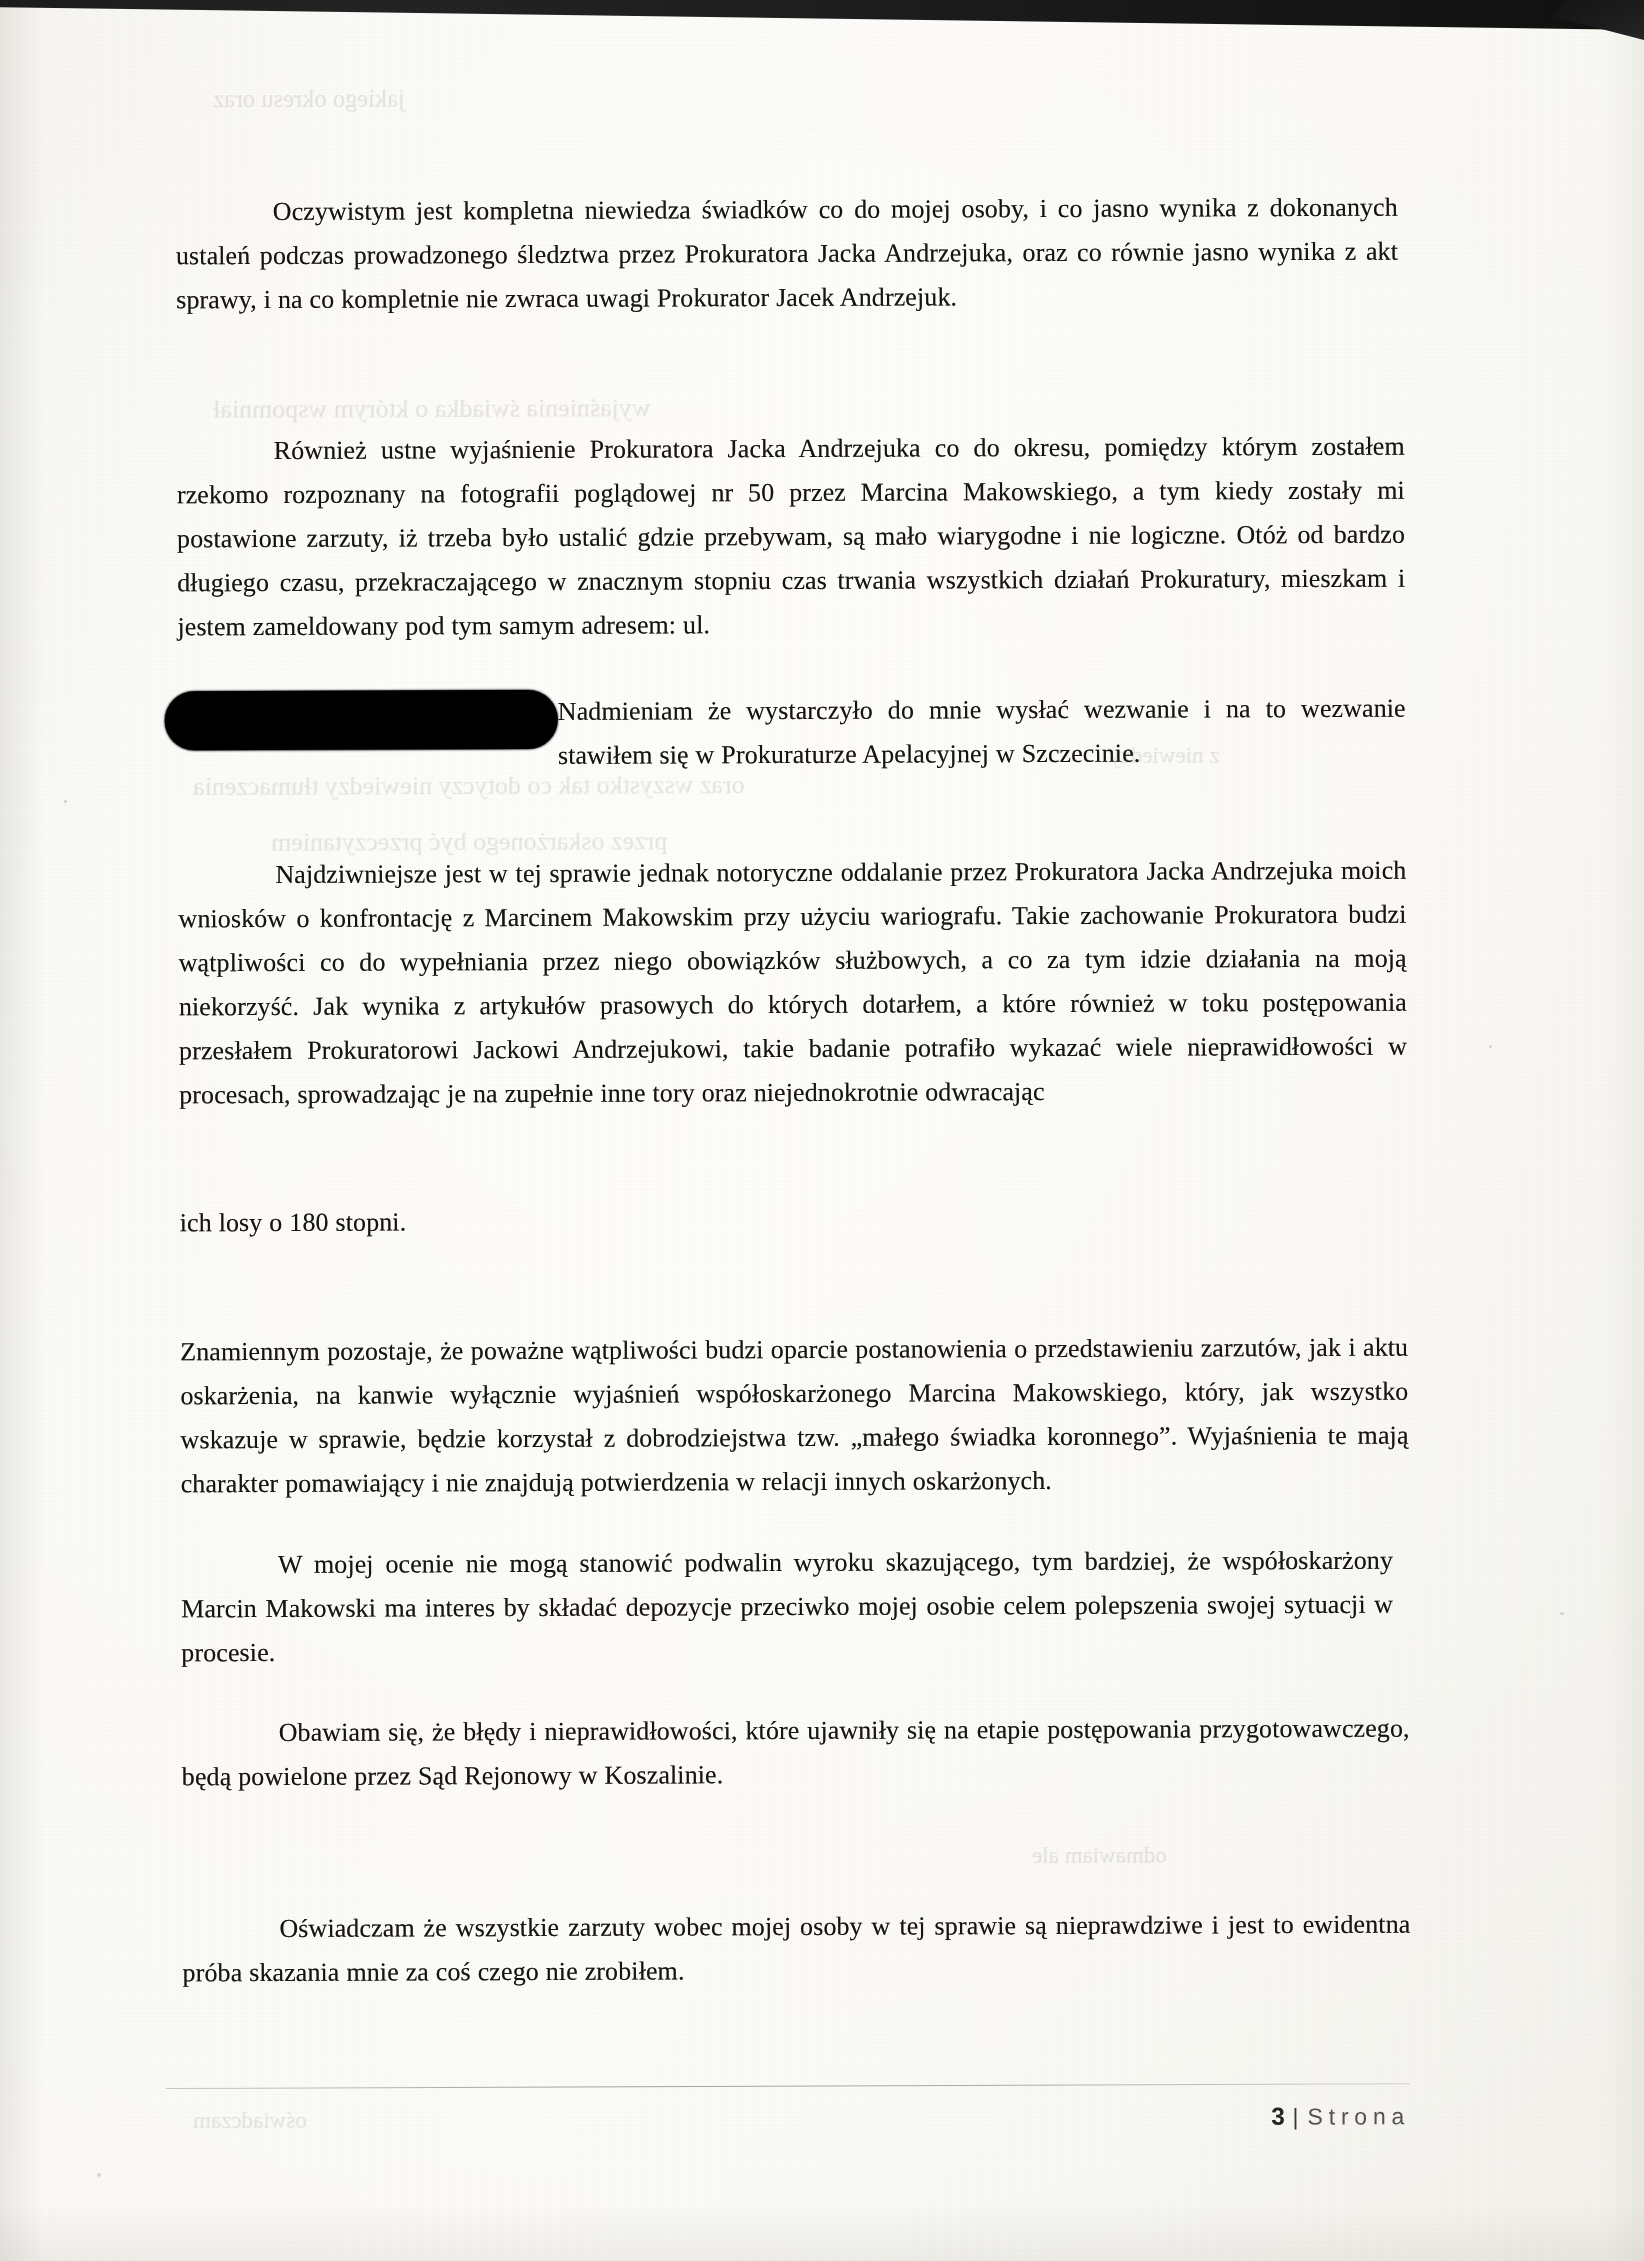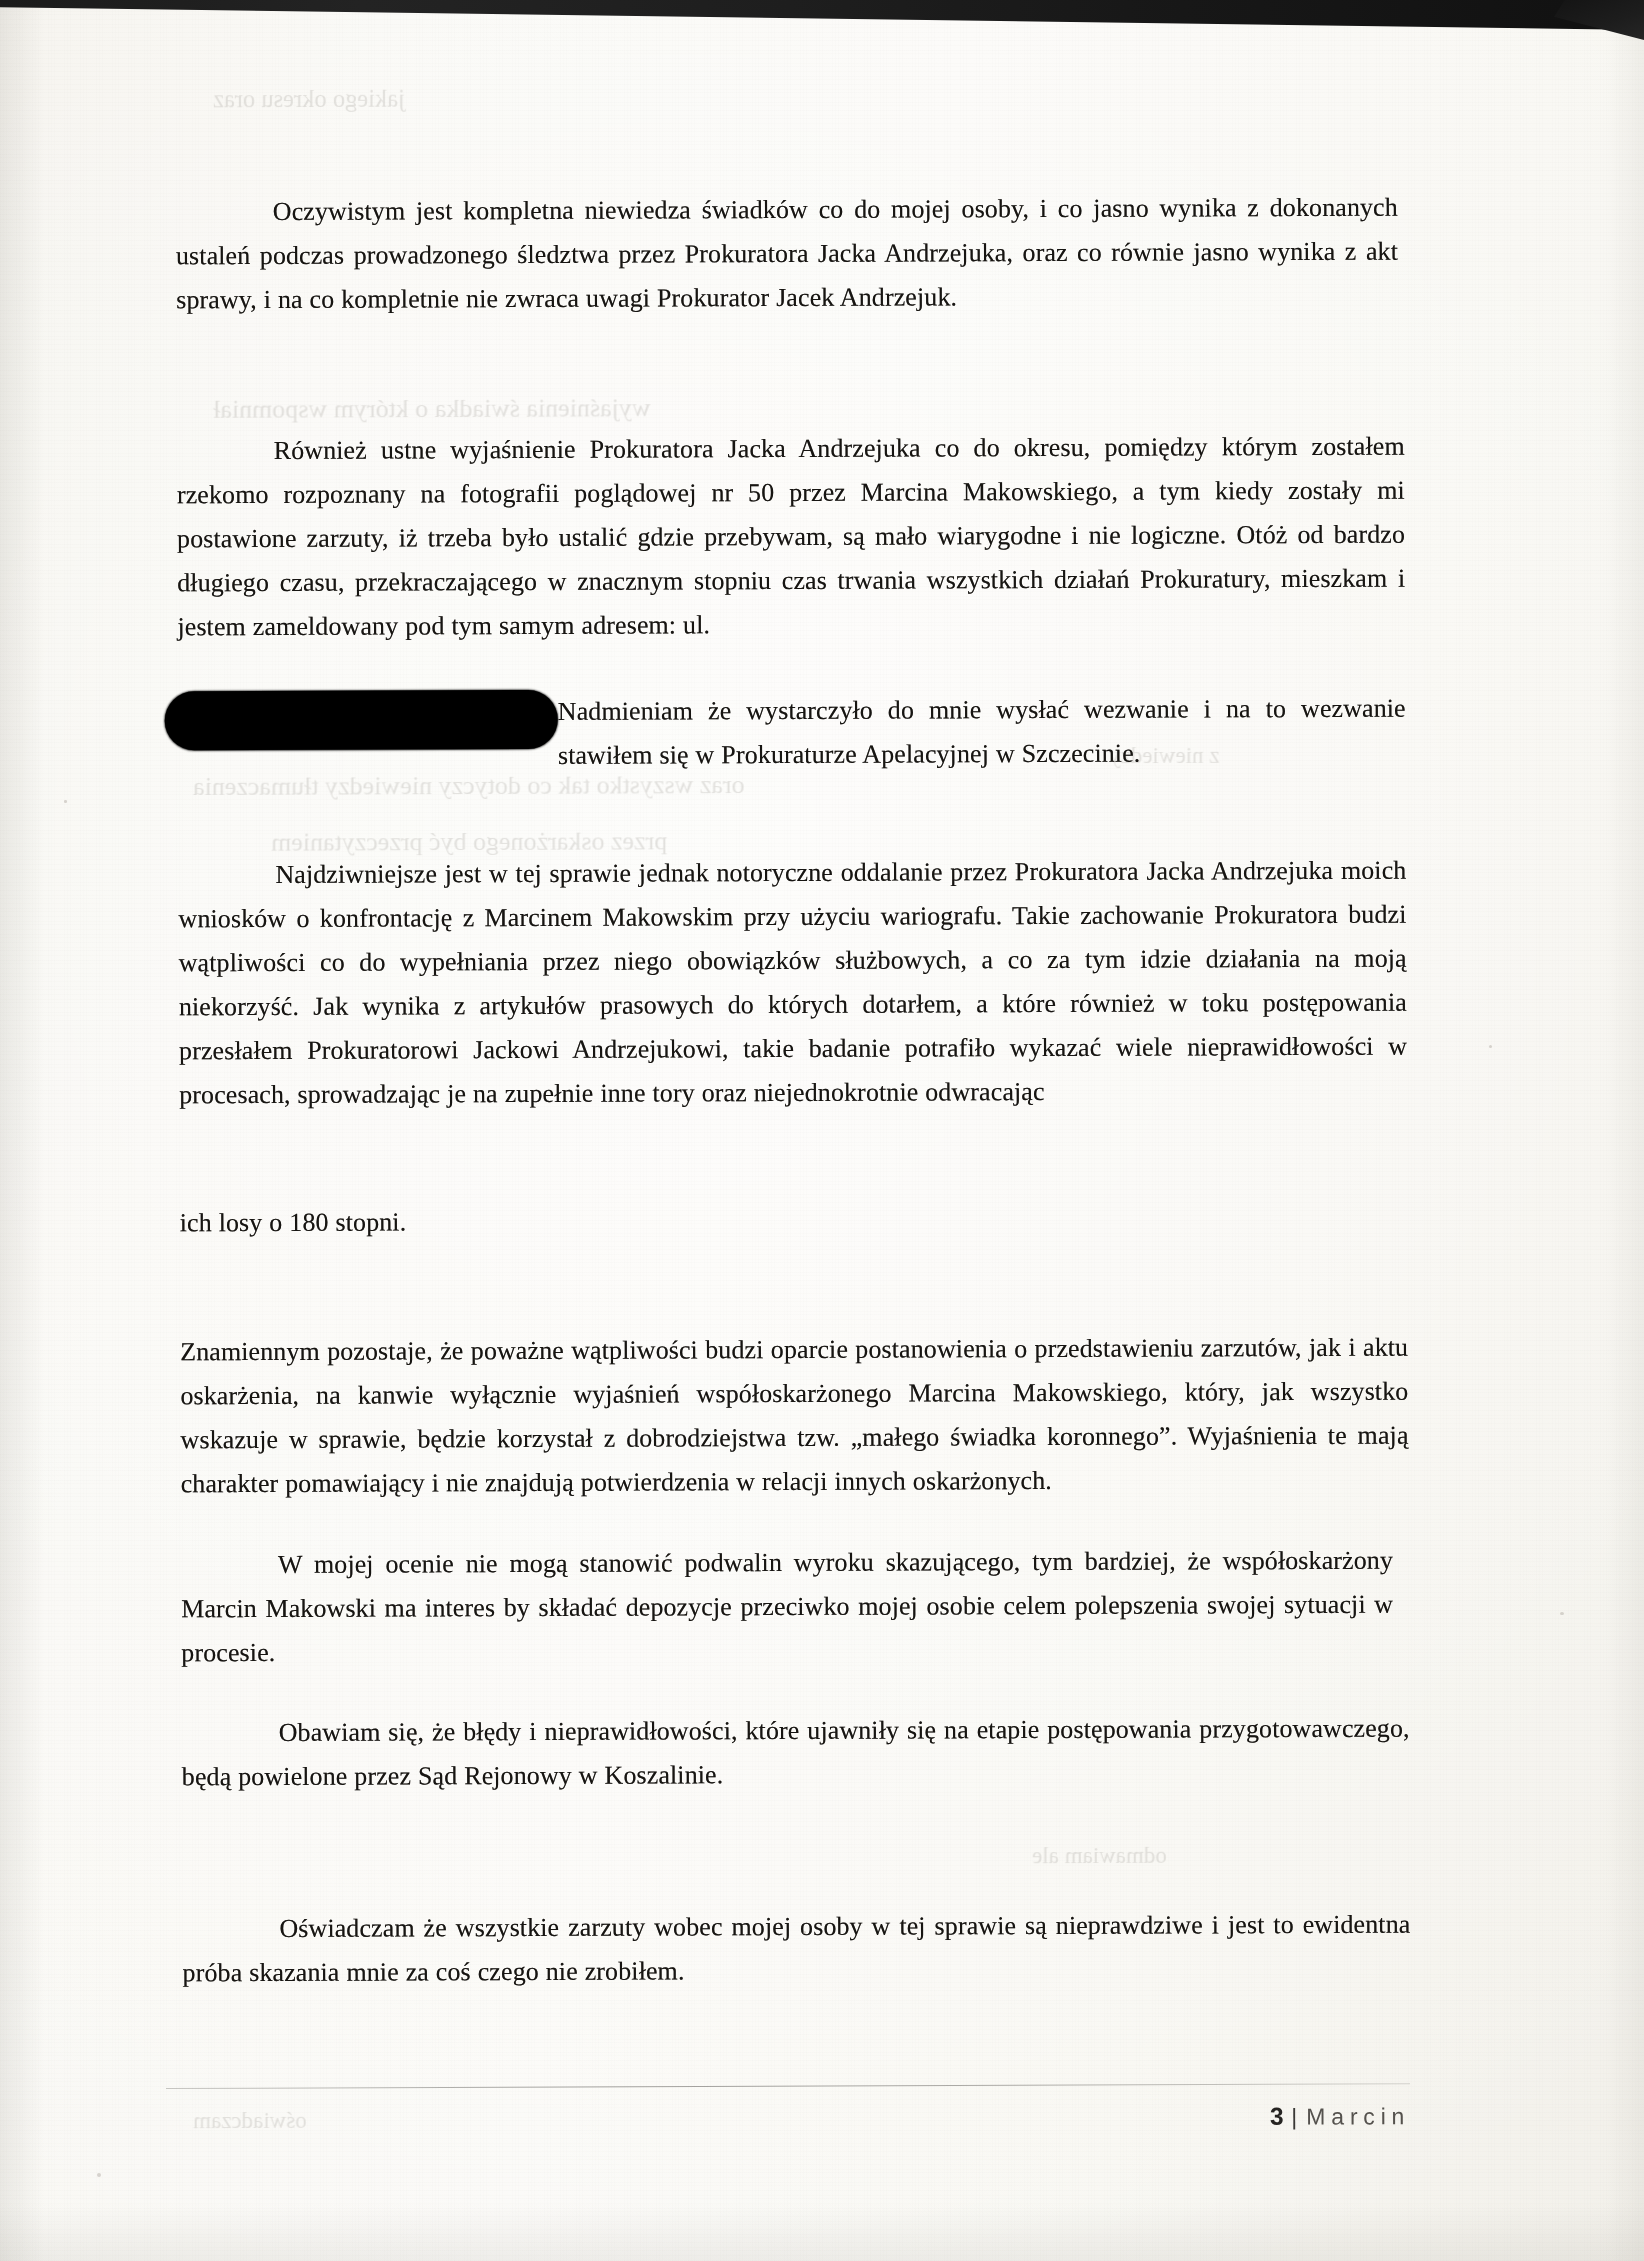--- a/index.html
+++ b/index.html
@@ -245,21 +245,21 @@
 
     <p class="para indent" id="p8" style="top:1709px;">Obawiam się, że błędy i nieprawidłowości, które ujawniły się na etapie postępowania przygotowawczego, będą powielone przez Sąd Rejonowy w Koszalinie.</p>
 
     <p class="para indent" id="p9" style="position:absolute; top:1905px; left:0; width:1228px;">Oświadczam że wszystkie zarzuty wobec mojej osoby w tej sprawie są nieprawdziwe i jest to ewidentna próba skazania mnie za coś czego nie zrobiłem.</p>
 
   </div>
 
   <div id="footer">
     <div id="footer-rule"></div>
     <div id="footer-text">
-      <span id="footer-page-number">3</span><span id="footer-separator">|</span><span id="footer-page-word">Marcin</span>
+      <span id="footer-page-number">3</span><span id="footer-separator">|</span><span id="footer-page-word">Strona</span>
     </div>
   </div>
 
   <div class="speck" style="left:97px;  top:2173px; width:3.9px;  height:3.9px;"></div>
   <div class="speck" style="left:803px; top:1931px; width:3.2px;  height:2.6px;"></div>
   <div class="speck" style="left:1489px; top:1045px; width:3.2px;  height:3.2px;"></div>
   <div class="speck" style="left:64px;  top:800px; width:2.6px;  height:2.6px;"></div>
   <div class="speck" style="left:1560px; top:1612px; width:3.9px;  height:3.2px;"></div>
 
 </div>

